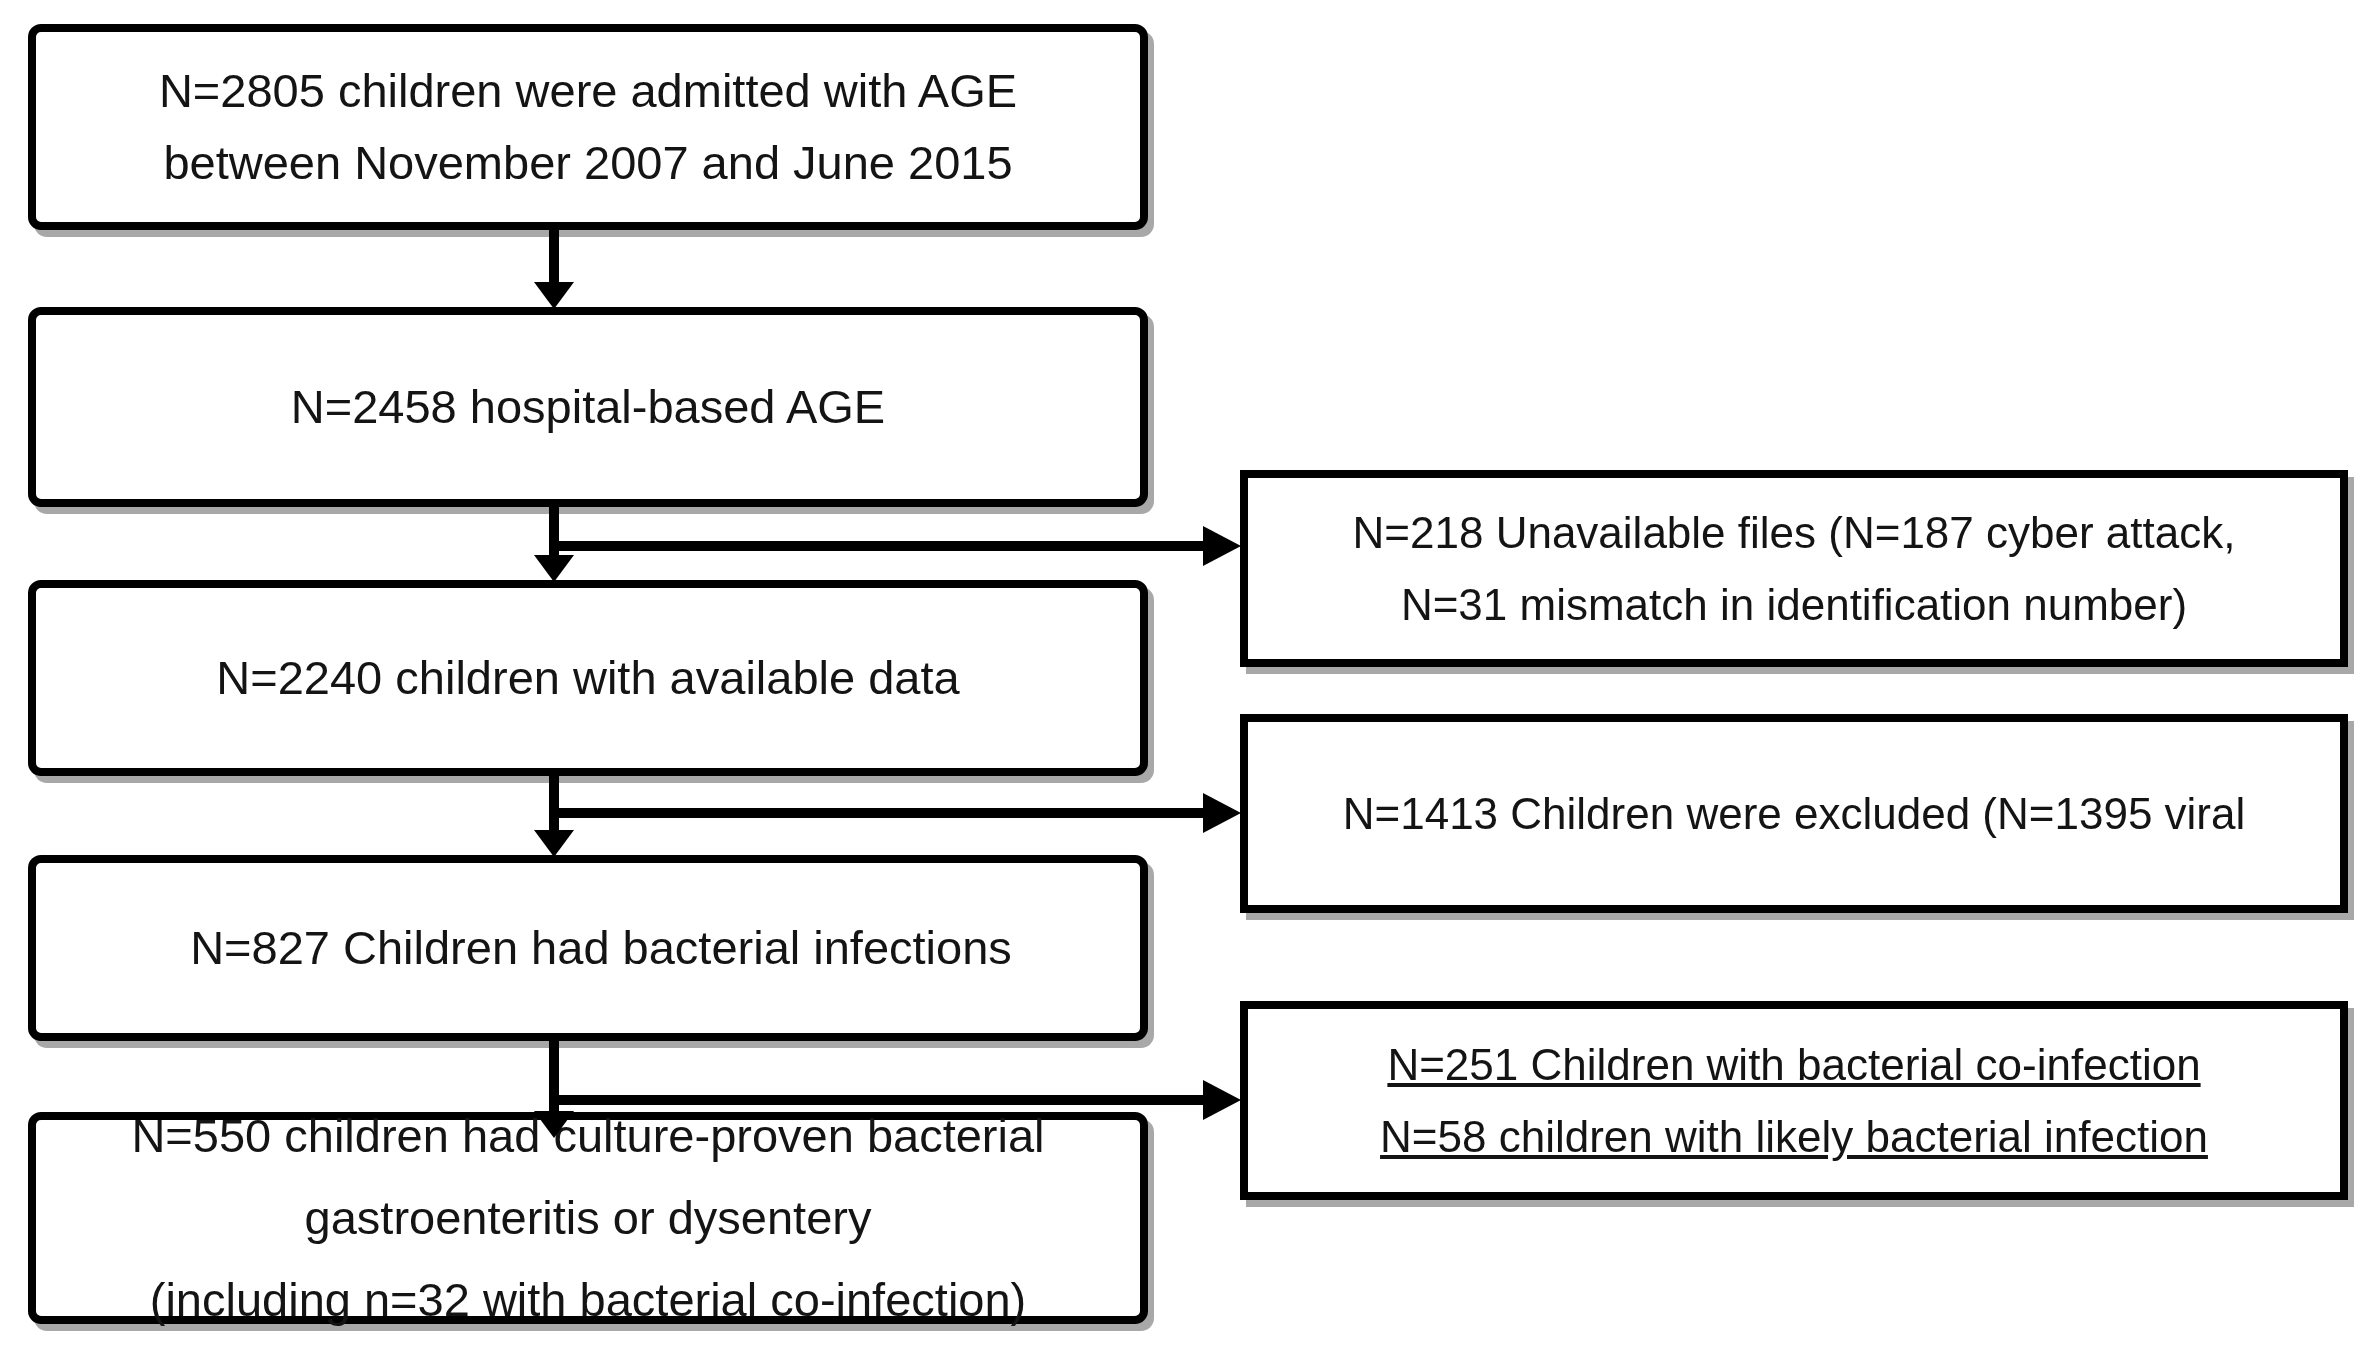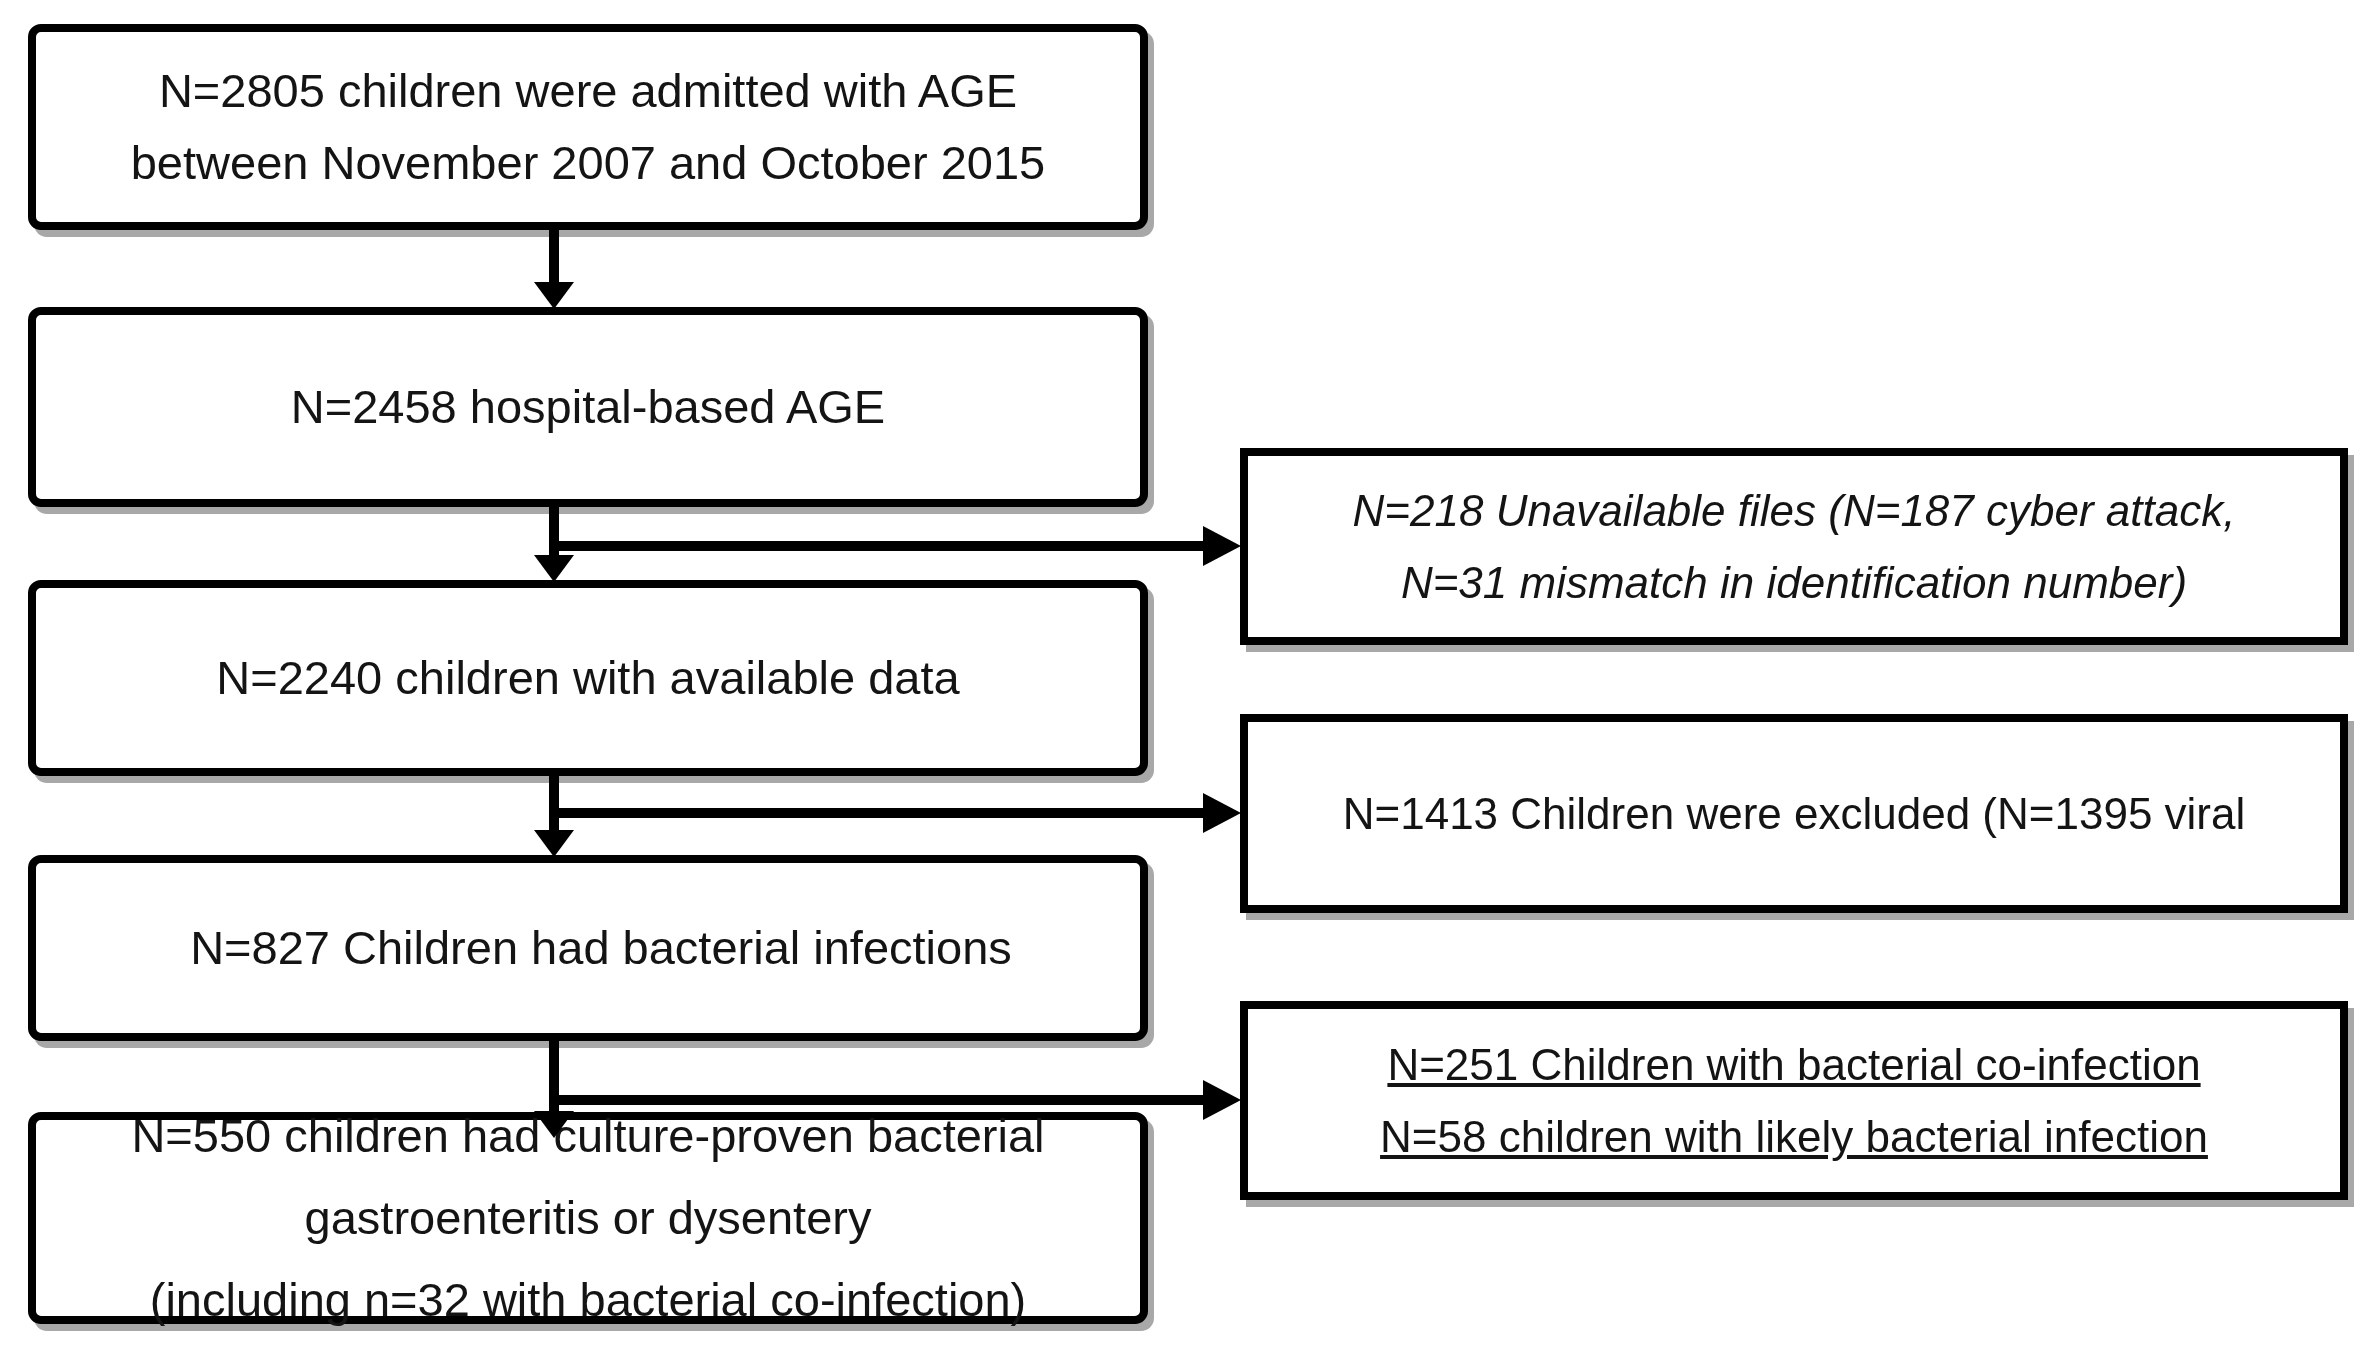--- a/index.html
+++ b/index.html
@@ -43,21 +43,21 @@
     left: 1240px;
     width: 1108px;
     font-size: 44px;
     line-height: 72px;
   }
   #box-admitted        { top: 24px;   height: 206px; }
   #box-hospital-based  { top: 307px;  height: 200px; }
   #box-available-data  { top: 580px;  height: 196px; }
   #box-bacterial       { top: 855px;  height: 186px; padding-left: 26px; }
   #box-culture-proven  { top: 1112px; height: 212px; gap: 10px; }
-  #box-unavailable     { top: 448px;  height: 197px; font-style: italic; }
+  #box-unavailable     { top: 470px;  height: 197px; }
   #box-excluded        { top: 714px;  height: 199px; }
   #box-coinfection     { top: 1001px; height: 199px; text-decoration: underline; }
 
   .vline {
     position: absolute;
     left: 549px;
     width: 10px;
     background: #000000;
   }
   .hline {
@@ -101,21 +101,21 @@
   #ar-excluded    { top: 793px;  }
   #ar-coinfection { top: 1080px; }
 </style>
 </head>
 <body>
 
 <div id="stage">
 
   <div class="box main-box" id="box-admitted">
     <span class="line">N=2805 children were admitted with AGE</span>
-    <span class="line">between November 2007 and October 2015</span>
+    <span class="line">between November 2007 and June 2015</span>
   </div>
 
   <div class="box main-box" id="box-hospital-based">
     <span class="line">N=2458 hospital-based AGE</span>
   </div>
 
   <div class="box main-box" id="box-available-data">
     <span class="line">N=2240 children with available data</span>
   </div>
 

